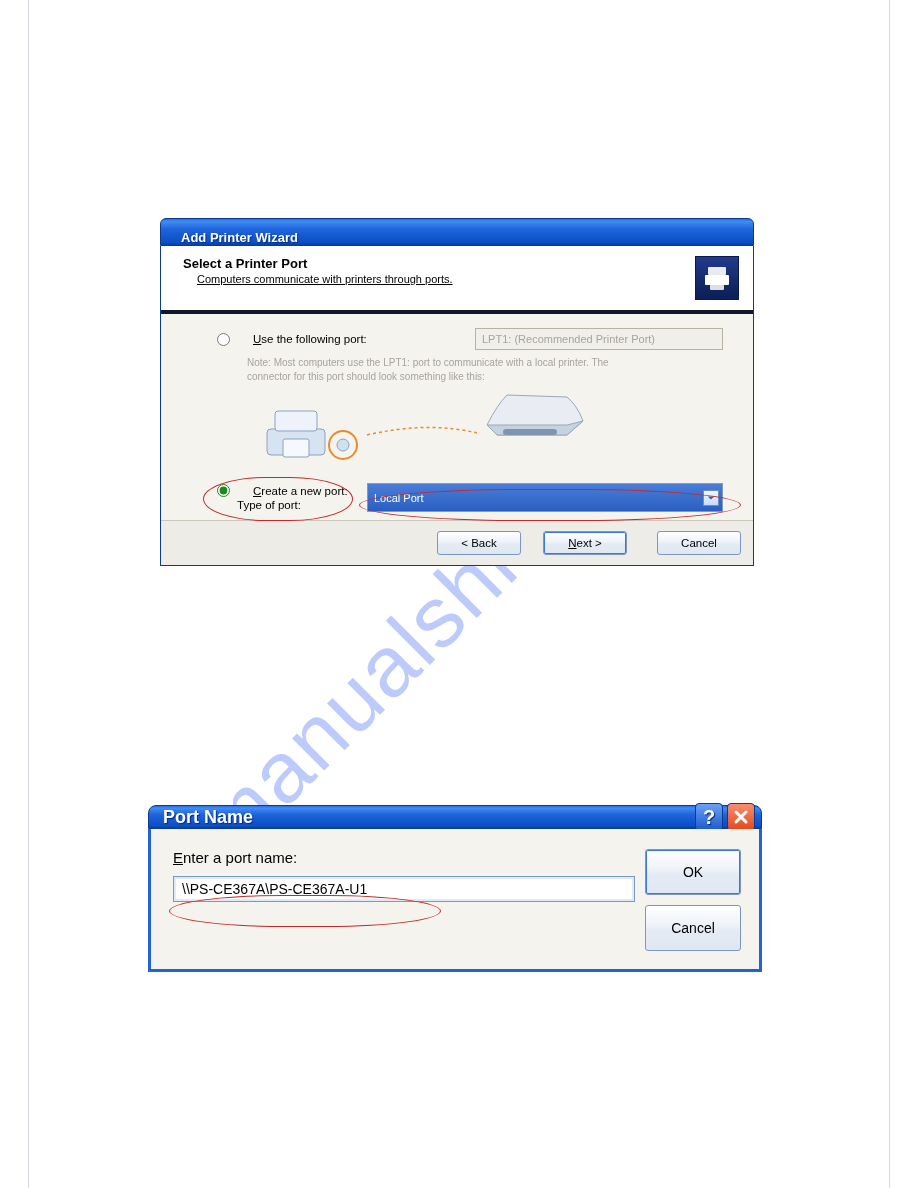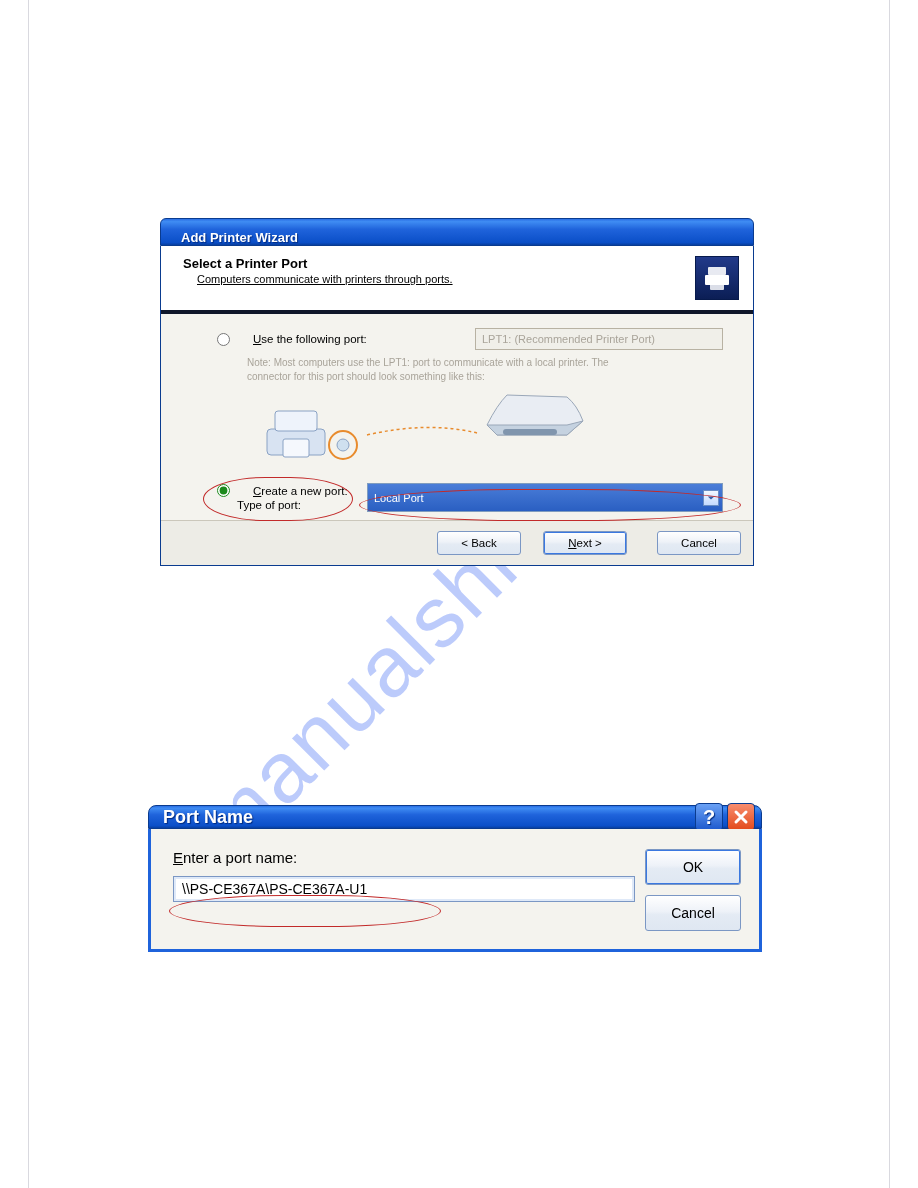--- a/index.html
+++ b/index.html
@@ -202,21 +202,21 @@
   .dlg2-left .prompt { font-size:15px; margin-bottom:10px; }
   .dlg2-left input[type=text] {
     width: 462px; height:26px;
     border:1px solid #7b97c4;
     padding:2px 8px;
     font-size:14px;
     font-family: inherit;
     box-shadow: inset 0 0 0 2px #dfe9f8;
   }
   .dlg2-right { display:flex; flex-direction:column; gap:10px; }
-  .dlg2-right .xp-btn { min-width:96px; height:36px; font-size:14px; }
+  .dlg2-right .xp-btn { min-width:96px; height:46px; font-size:14px; }
 </style>
 </head>
 <body>
 
 <div class="page-margin left"></div>
 <div class="page-margin right"></div>
 
 <div class="watermark">manualshive.com</div>
 
 <div class="wizard">

